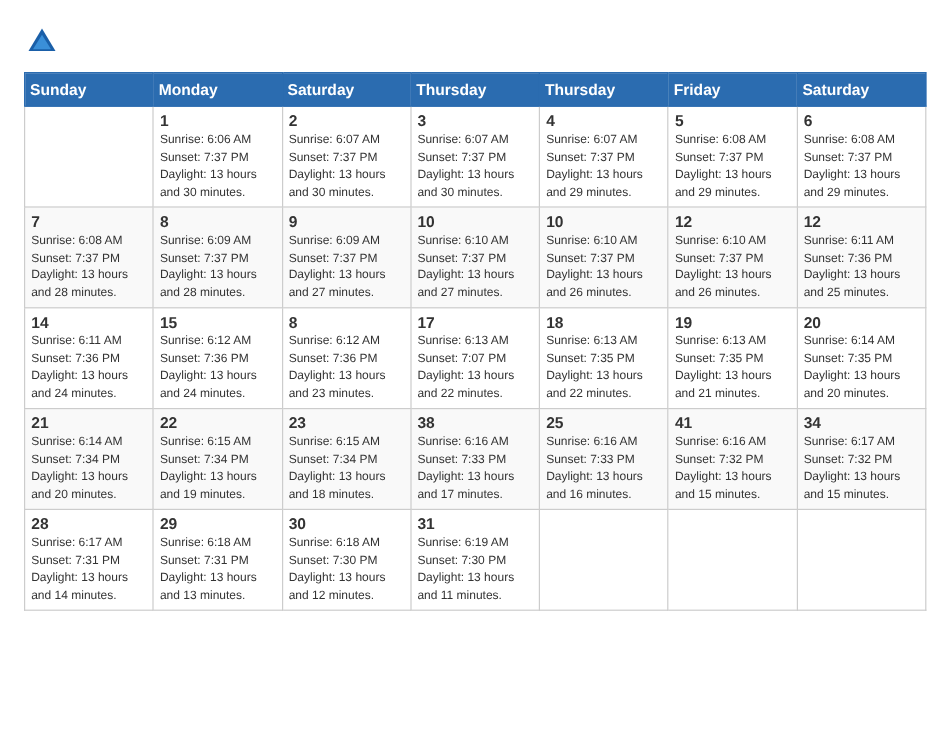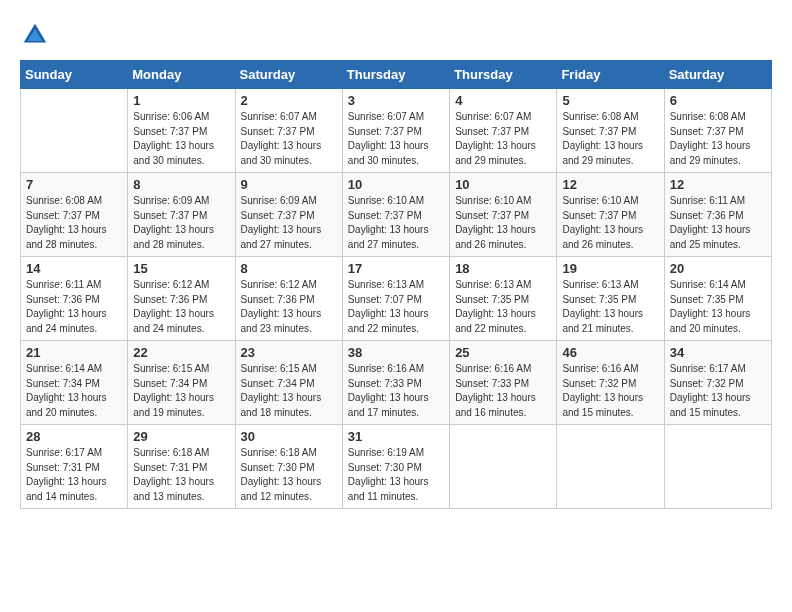--- a/index.html
+++ b/index.html
@@ -297,21 +297,21 @@
 and 17 minutes.</div>
         </td>
         <td>
           <span class="day-num">25</span>
           <div class="day-info">Sunrise: 6:16 AM
 Sunset: 7:33 PM
 Daylight: 13 hours
 and 16 minutes.</div>
         </td>
         <td>
-          <span class="day-num">46</span>
+          <span class="day-num">41</span>
           <div class="day-info">Sunrise: 6:16 AM
 Sunset: 7:32 PM
 Daylight: 13 hours
 and 15 minutes.</div>
         </td>
         <td>
           <span class="day-num">34</span>
           <div class="day-info">Sunrise: 6:17 AM
 Sunset: 7:32 PM
 Daylight: 13 hours

